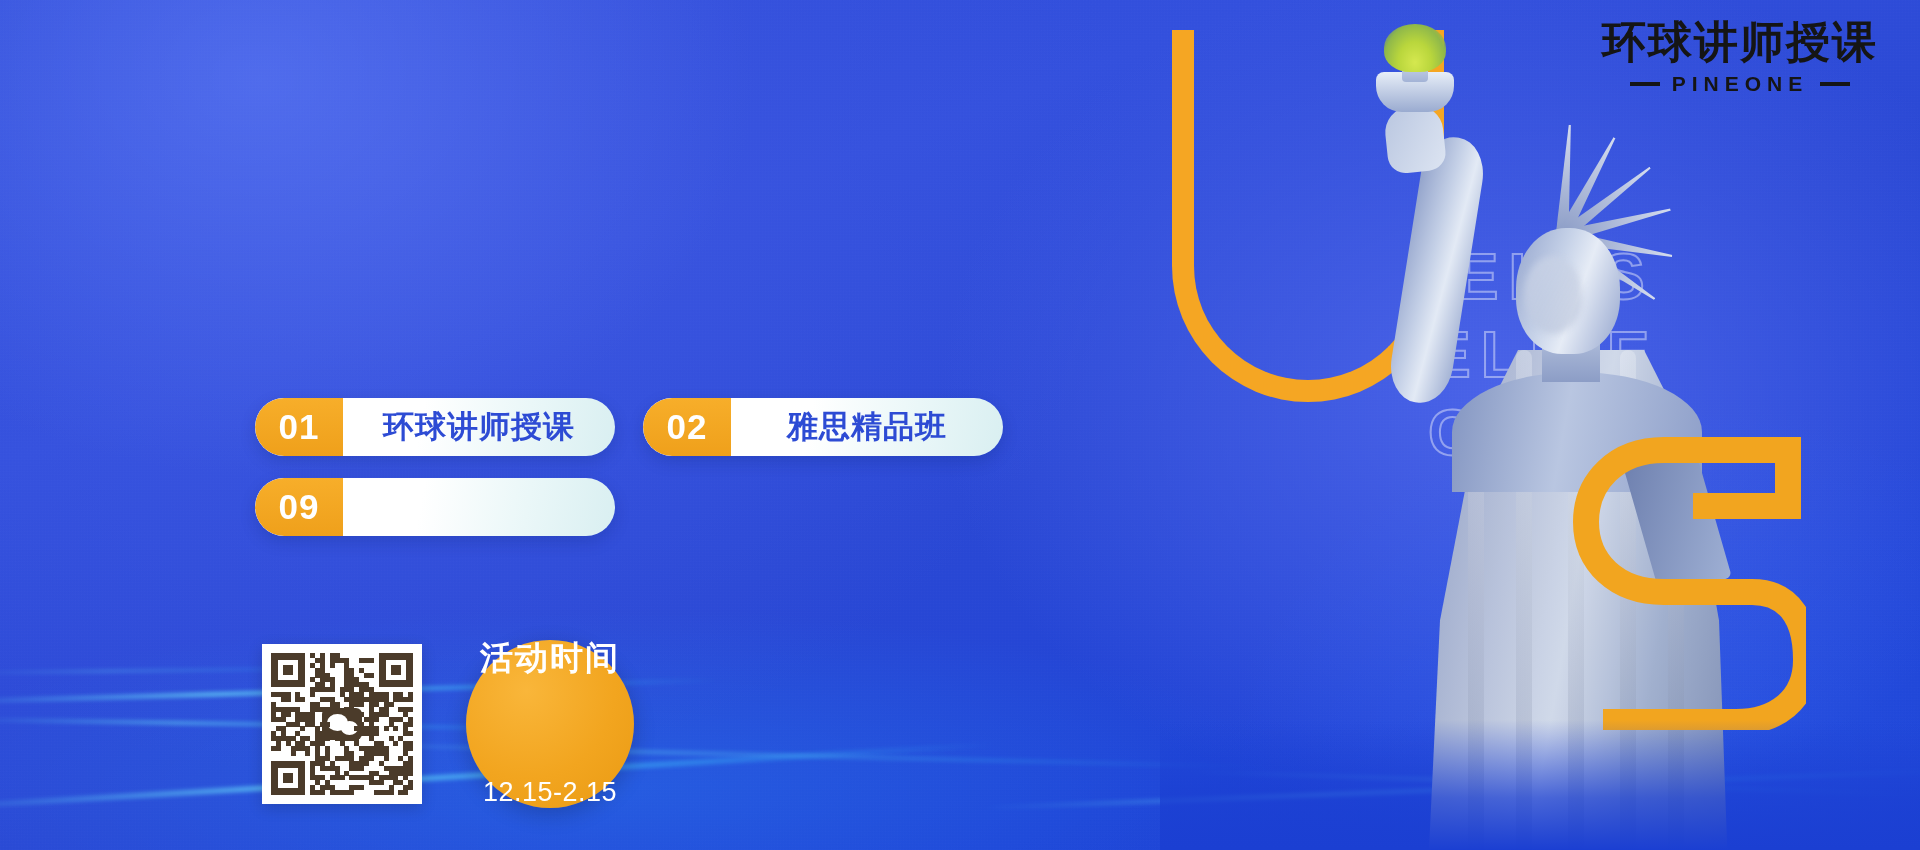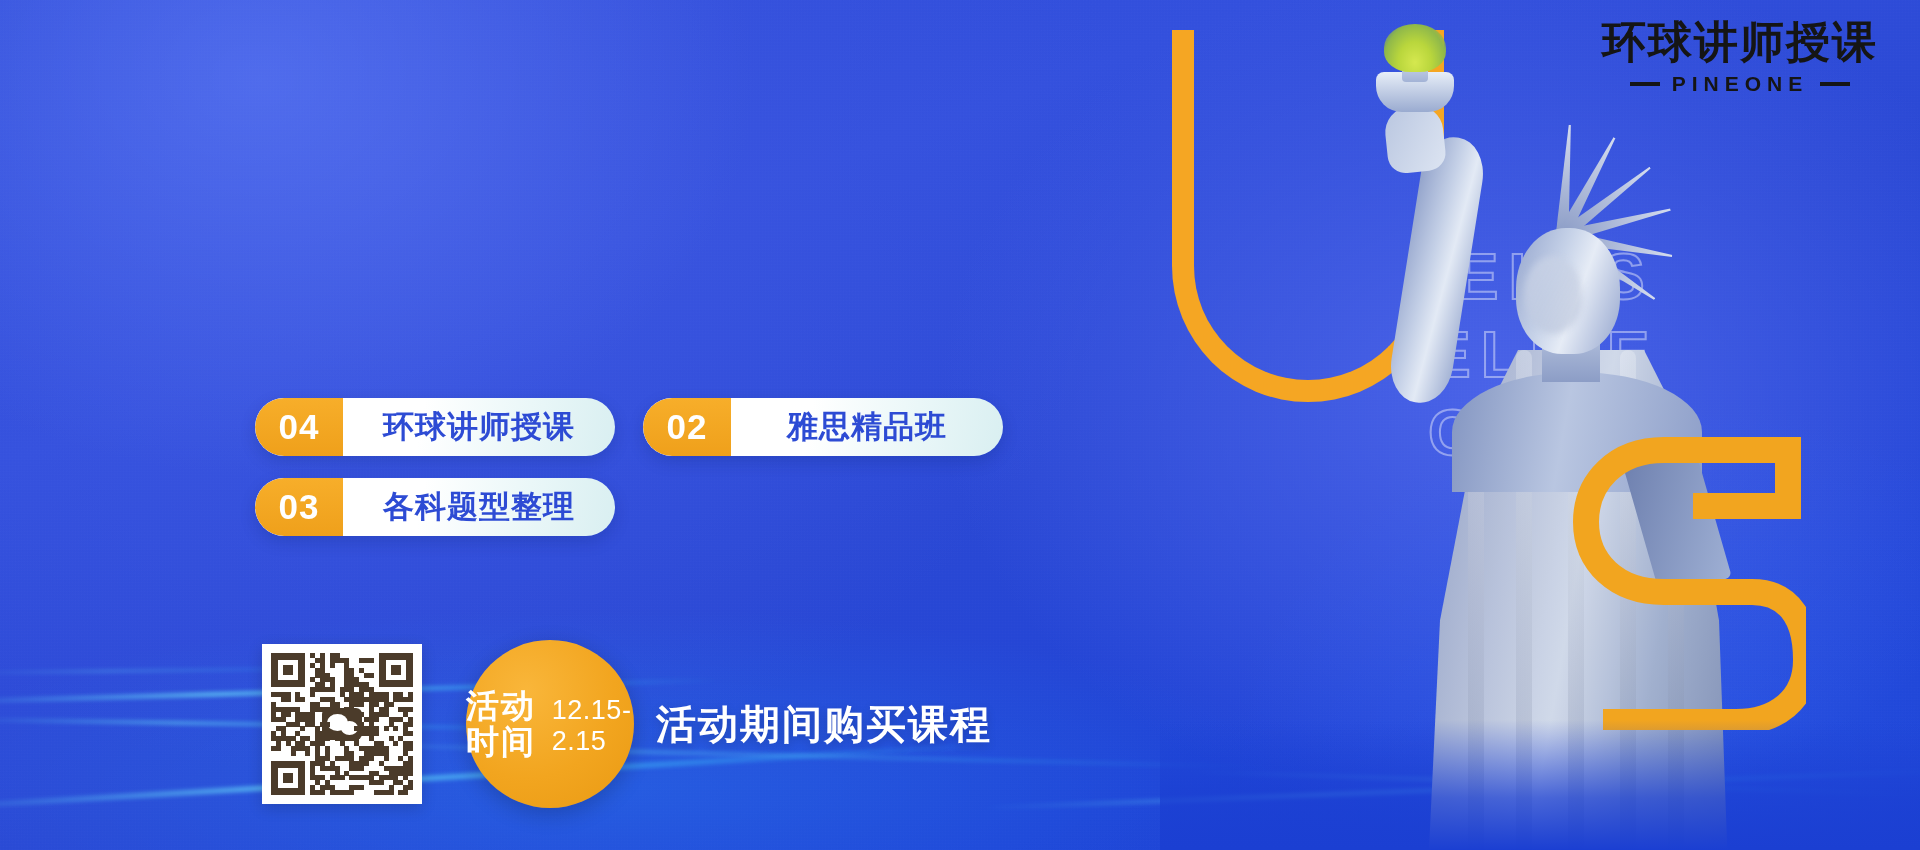--- a/index.html
+++ b/index.html
@@ -384,21 +384,21 @@
     background: #ffffff;
     border-radius: 50%;
   }
 
   .date-circle {
     width: 168px; height: 168px;
     border-radius: 50%;
     background: radial-gradient(circle at 36% 30%, #F9B63A 0%, #F2A51F 55%, #E99A13 100%);
     margin-left: 44px;
     display: flex;
-    flex-direction: row;
+    flex-direction: column;
     align-items: center;
     justify-content: space-between;
     color: #ffffff;
     flex: 0 0 auto;
     box-shadow: 0 6px 22px rgba(0,0,0,.20);
     position: relative;
     z-index: 3;
   }
   .date-title {
     font-size: 33px;
@@ -512,30 +512,29 @@
       <span class="logo-dash"></span>
       <span class="logo-en">PINEONE</span>
       <span class="logo-dash"></span>
     </div>
   </div>
 
   <div class="content">
 
     <div class="tags">
       <div class="tag">
-        <div class="tag-num">04</div>
+        <div class="tag-num">01</div>
         <div class="tag-label">环球讲师授课</div>
       </div>
       <div class="tag">
         <div class="tag-num">02</div>
         <div class="tag-label">雅思精品班</div>
       </div>
       <div class="tag">
-        <div class="tag-num">03</div>
-        <div class="tag-label">各科题型整理</div>
+        <div class="tag-num">09</div>
       </div>
     </div>
 
     <div class="promo">
 
       <div class="qr">
         <div class="qr-inner" id="qr-inner">
           <div class="qr-eye" style="left:0; top:0;"></div>
           <div class="qr-eye" style="right:0; top:0;"></div>
           <div class="qr-eye" style="left:0; bottom:0;"></div>
@@ -891,19 +890,18 @@
             <div class="qr-cell" style="left: 132.207px; top: 137.103px; width: 5px; height: 5px;"></div>
           </div>
       </div>
 
       <div class="date-circle">
         <div class="date-title">活动时间</div>
         <div class="date-range">12.15-2.15</div>
       </div>
 
       <div class="promo-text">
-        <div class="promo-line1">活动期间购买课程</div>
       </div>
 
     </div>
   </div>
 
 </div>
 
 </body></html>

